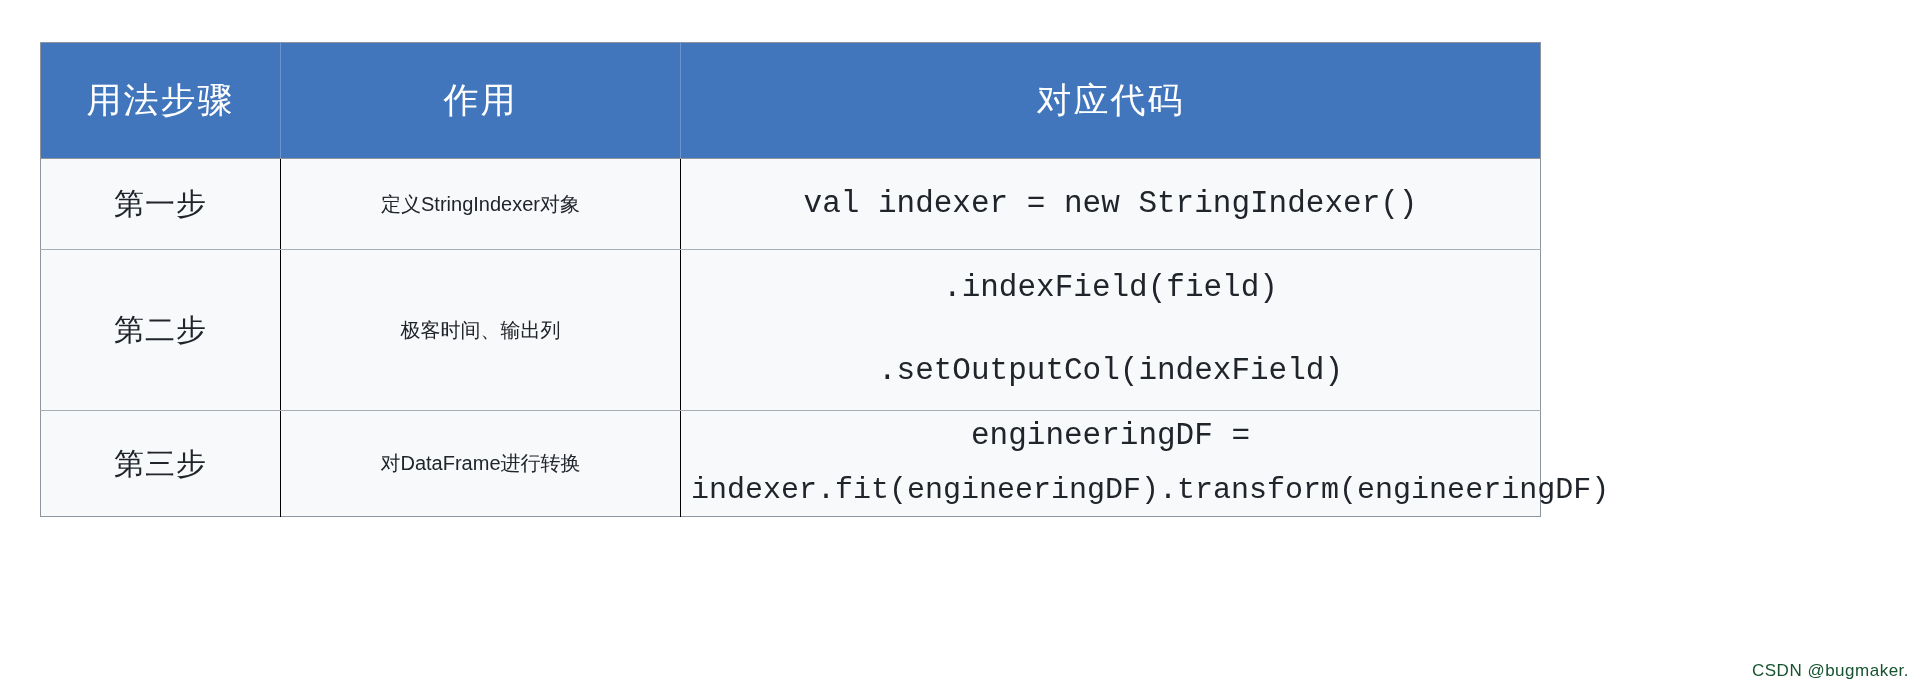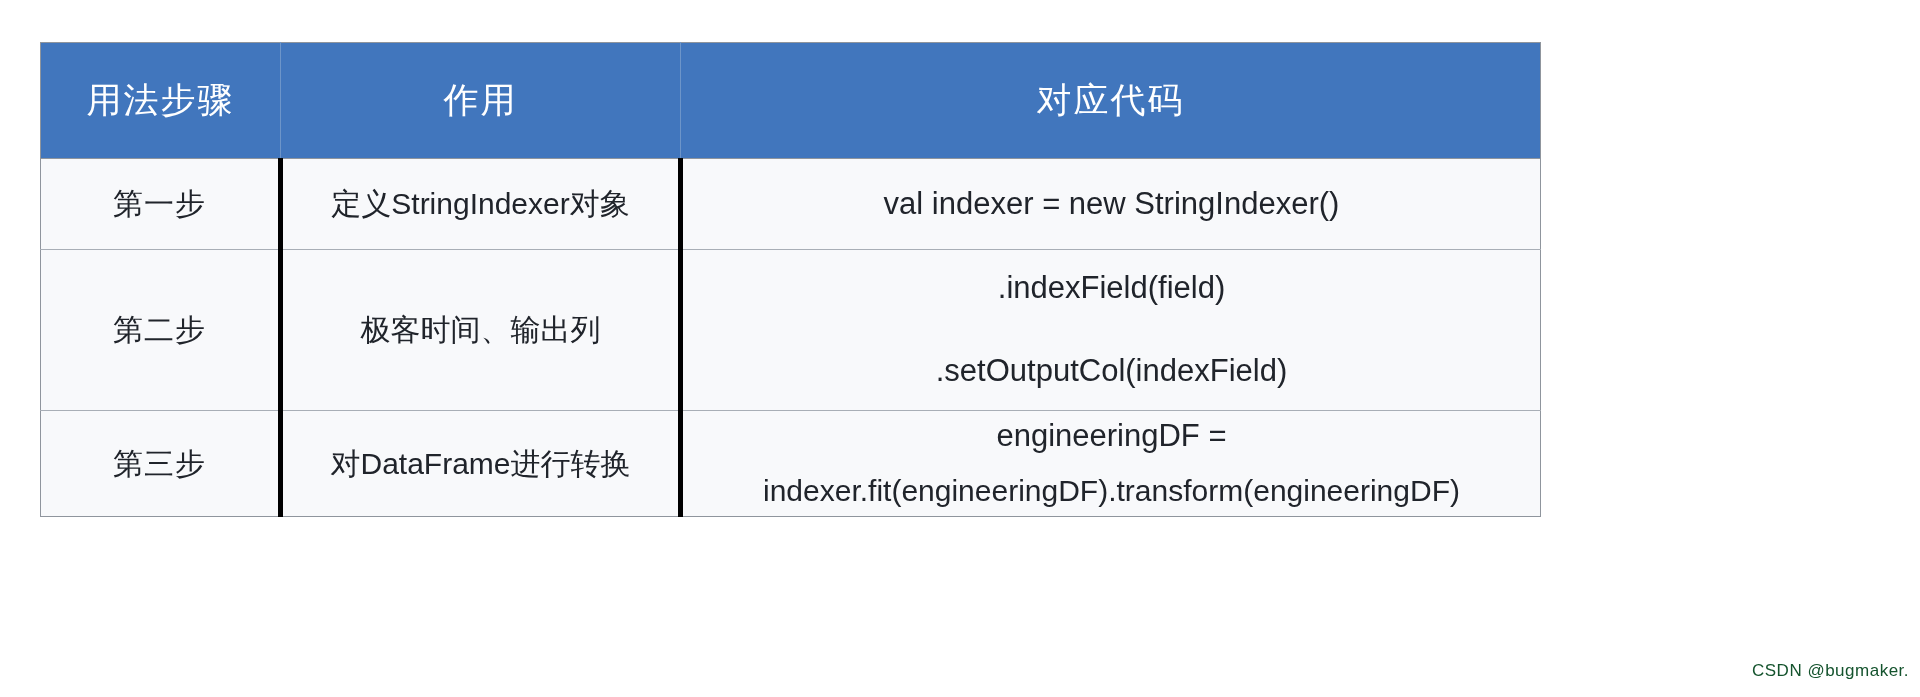--- a/index.html
+++ b/index.html
@@ -54,37 +54,37 @@
     letter-spacing: 2px;
   }
   thead th:last-child { border-right: none; }
 
   tbody td {
     background: #f8f9fb;
     color: #20242b;
     font-size: 30px;
     text-align: center;
     vertical-align: middle;
-    border-right: 5px solid #000000;
+    border-right: 1px solid #000000;
     border-bottom: 1px solid #a8aeb6;
     padding: 0 10px;
     line-height: 1.25;
   }
   tbody td:last-child  { border-right: none; }
   tbody tr:last-child td { border-bottom: none; }
 
   tbody tr.r1 td { height: 90px; }
   tbody tr.r2 td { height: 160px; }
   tbody tr.r3 td { height: 105px; }
 
   td.step-cell { font-size: 30px; letter-spacing: 1px; }
-  td.role-cell { font-size: 30px; }
+  td.role-cell { font-size: 20px; }
   td.code-cell { font-size: 31px; }
 
-  .code-line { display: block; }
+  .code-line { display: block; font-family: Liberation Mono, monospace; }
   .code-line + .code-line { margin-top: 44px; }
   tr.r3 .code-line + .code-line { margin-top: 16px; }
   tr.r3 .code-line.long { font-size: 30px; white-space: nowrap; }
 
   
   .brand {
     position: absolute;
     left: 1672px;
     top: 600px;
     display: flex;

